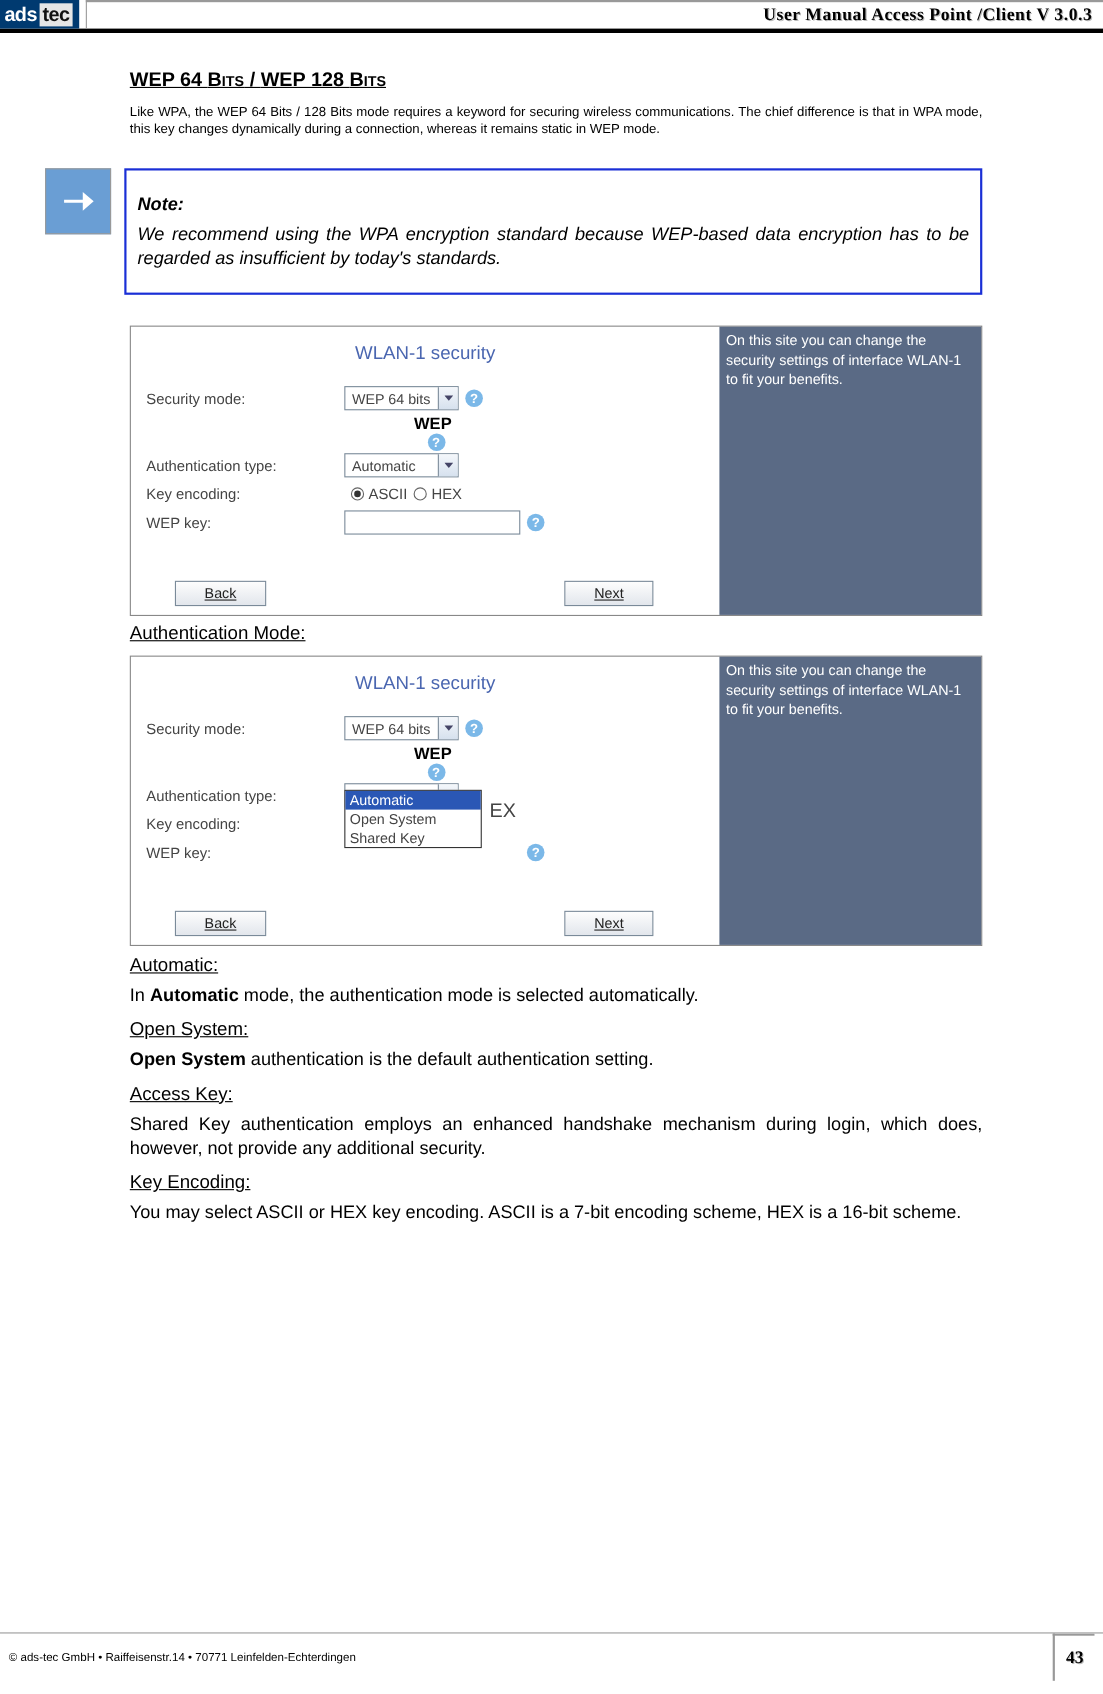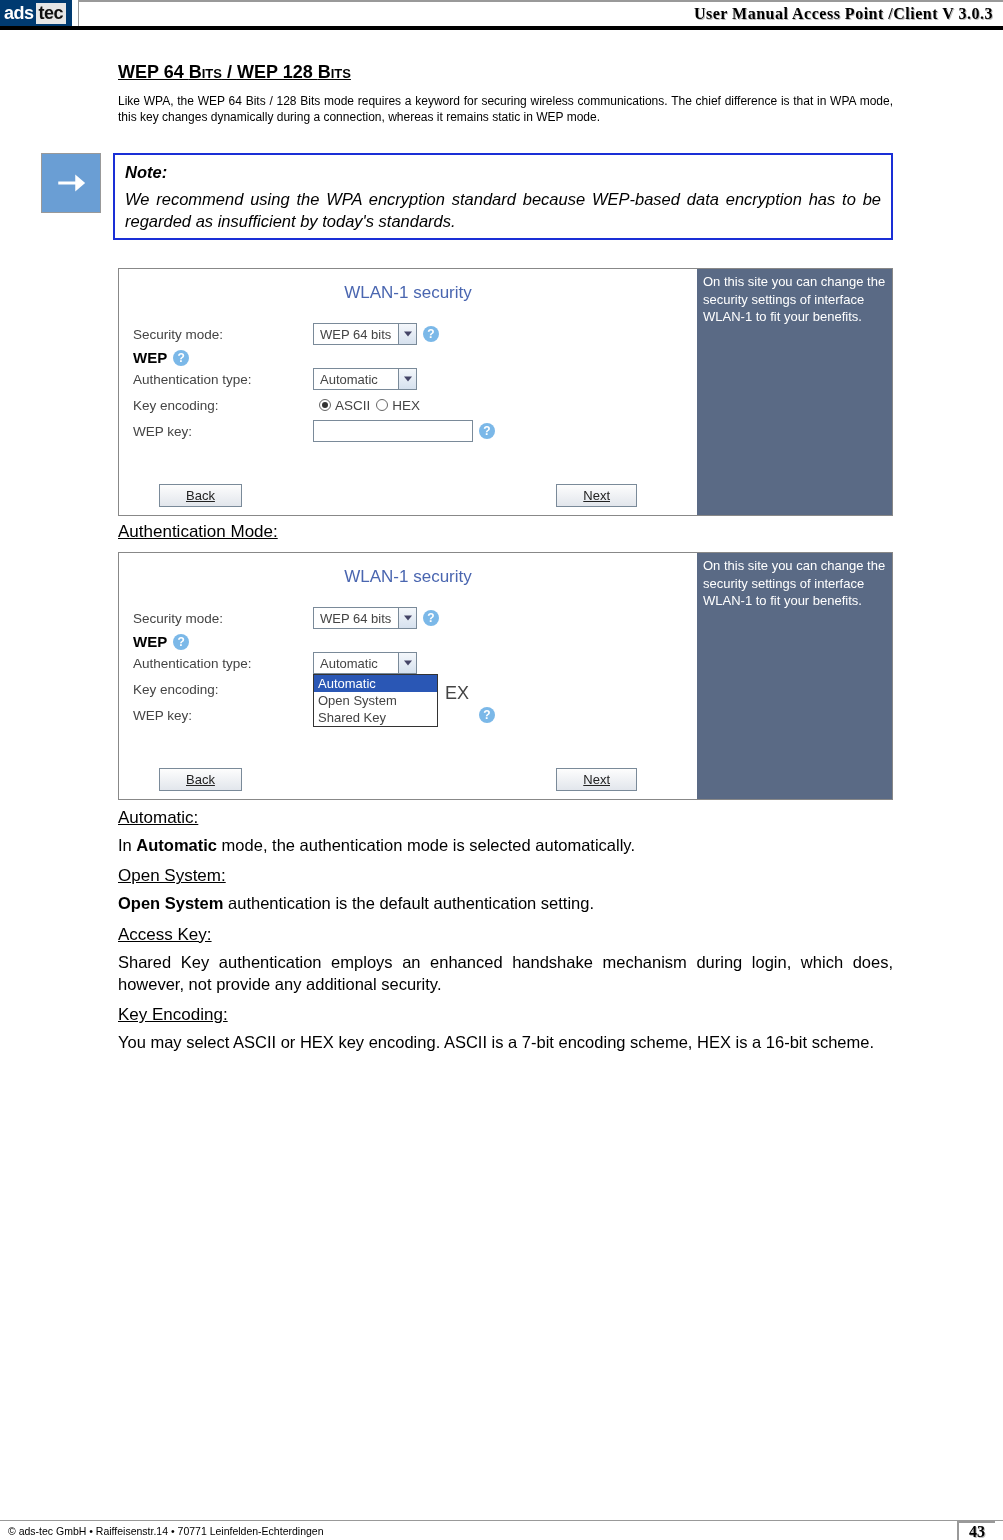--- a/index.html
+++ b/index.html
@@ -87,21 +87,21 @@
     border: 1px solid #999;
     display: flex;
     align-items: center;
     justify-content: center;
     margin-right: 12px;
     flex-shrink: 0;
   }
   .note-icon-wrap svg { width: 34px; height: 34px; }
   .note-box {
     border: 2.5px solid #1a2fd6;
-    padding: 6px 10px;
+    padding: 20px 10px;
     flex: 1;
     font-size: 16.5px;
     font-style: italic;
     line-height: 1.35;
     text-align: justify;
   }
   .note-box .note-label { font-weight: bold; display: block; margin-bottom: 4px; }
   
   .shot {
     border: 1px solid #888;
@@ -111,21 +111,21 @@
     font-size: 13.5px;
     color: #444;
     background: #fff;
   }
   .shot .form-area {
     flex: 1;
     position: relative;
     padding: 0;
   }
   .shot .hint-area {
-    width: 195px;
+    width: 238px;
     background: #5a6a85;
     color: #fff;
     font-size: 13px;
     padding: 4px 6px;
     line-height: 1.35;
   }
   .panel-title {
     text-align: center;
     color: #4a66b0;
     font-size: 17px;
@@ -139,20 +139,21 @@
   }
   .form-row .lbl { width: 180px; }
   .wep-lbl {
     font-weight: bold;
     font-size: 15px;
     color: #000;
     padding-left: 14px;
     margin-top: 2px;
     display: flex;
     align-items: center;
+    flex-direction: column;
   }
   .select {
     display: inline-flex;
     align-items: center;
     border: 1px solid #7a8a99;
     height: 22px;
     background: #fff;
     font-size: 13px;
   }
   .select .sel-text { padding: 0 6px; min-width: 84px; }
@@ -213,22 +214,22 @@
   .sub-heading {
     font-size:17px; text-decoration:underline; margin-top:8px; margin-bottom:6px;
   }
   .sub-heading.first { margin-top:6px; }
   .para {
     font-size:16.5px; line-height:1.35; text-align:justify; margin-bottom:10px;
   }
   .para b { font-weight:bold; }
   
   .footer {
-    position:absolute; bottom:0; left:0; right:0;
-    display:flex; align-items:center; height:20px;
+    position:absolute; bottom:12px; left:0; right:0;
+    display:flex; align-items:center; height:44px;
     border-top:1px solid #999;
     padding:0 8px;
     font-size:10.5px;
   }
   .footer .copy { flex:1; }
   .footer .pageno {
     font-family:"Comic Sans MS", cursive; font-weight:bold; font-size:16px;
     border:2px solid #999; border-bottom:none; border-right:none;
     height:100%; display:flex; align-items:center; padding:0 10px;
     background:#fff; text-shadow:1px 1px 0 #bbb;

